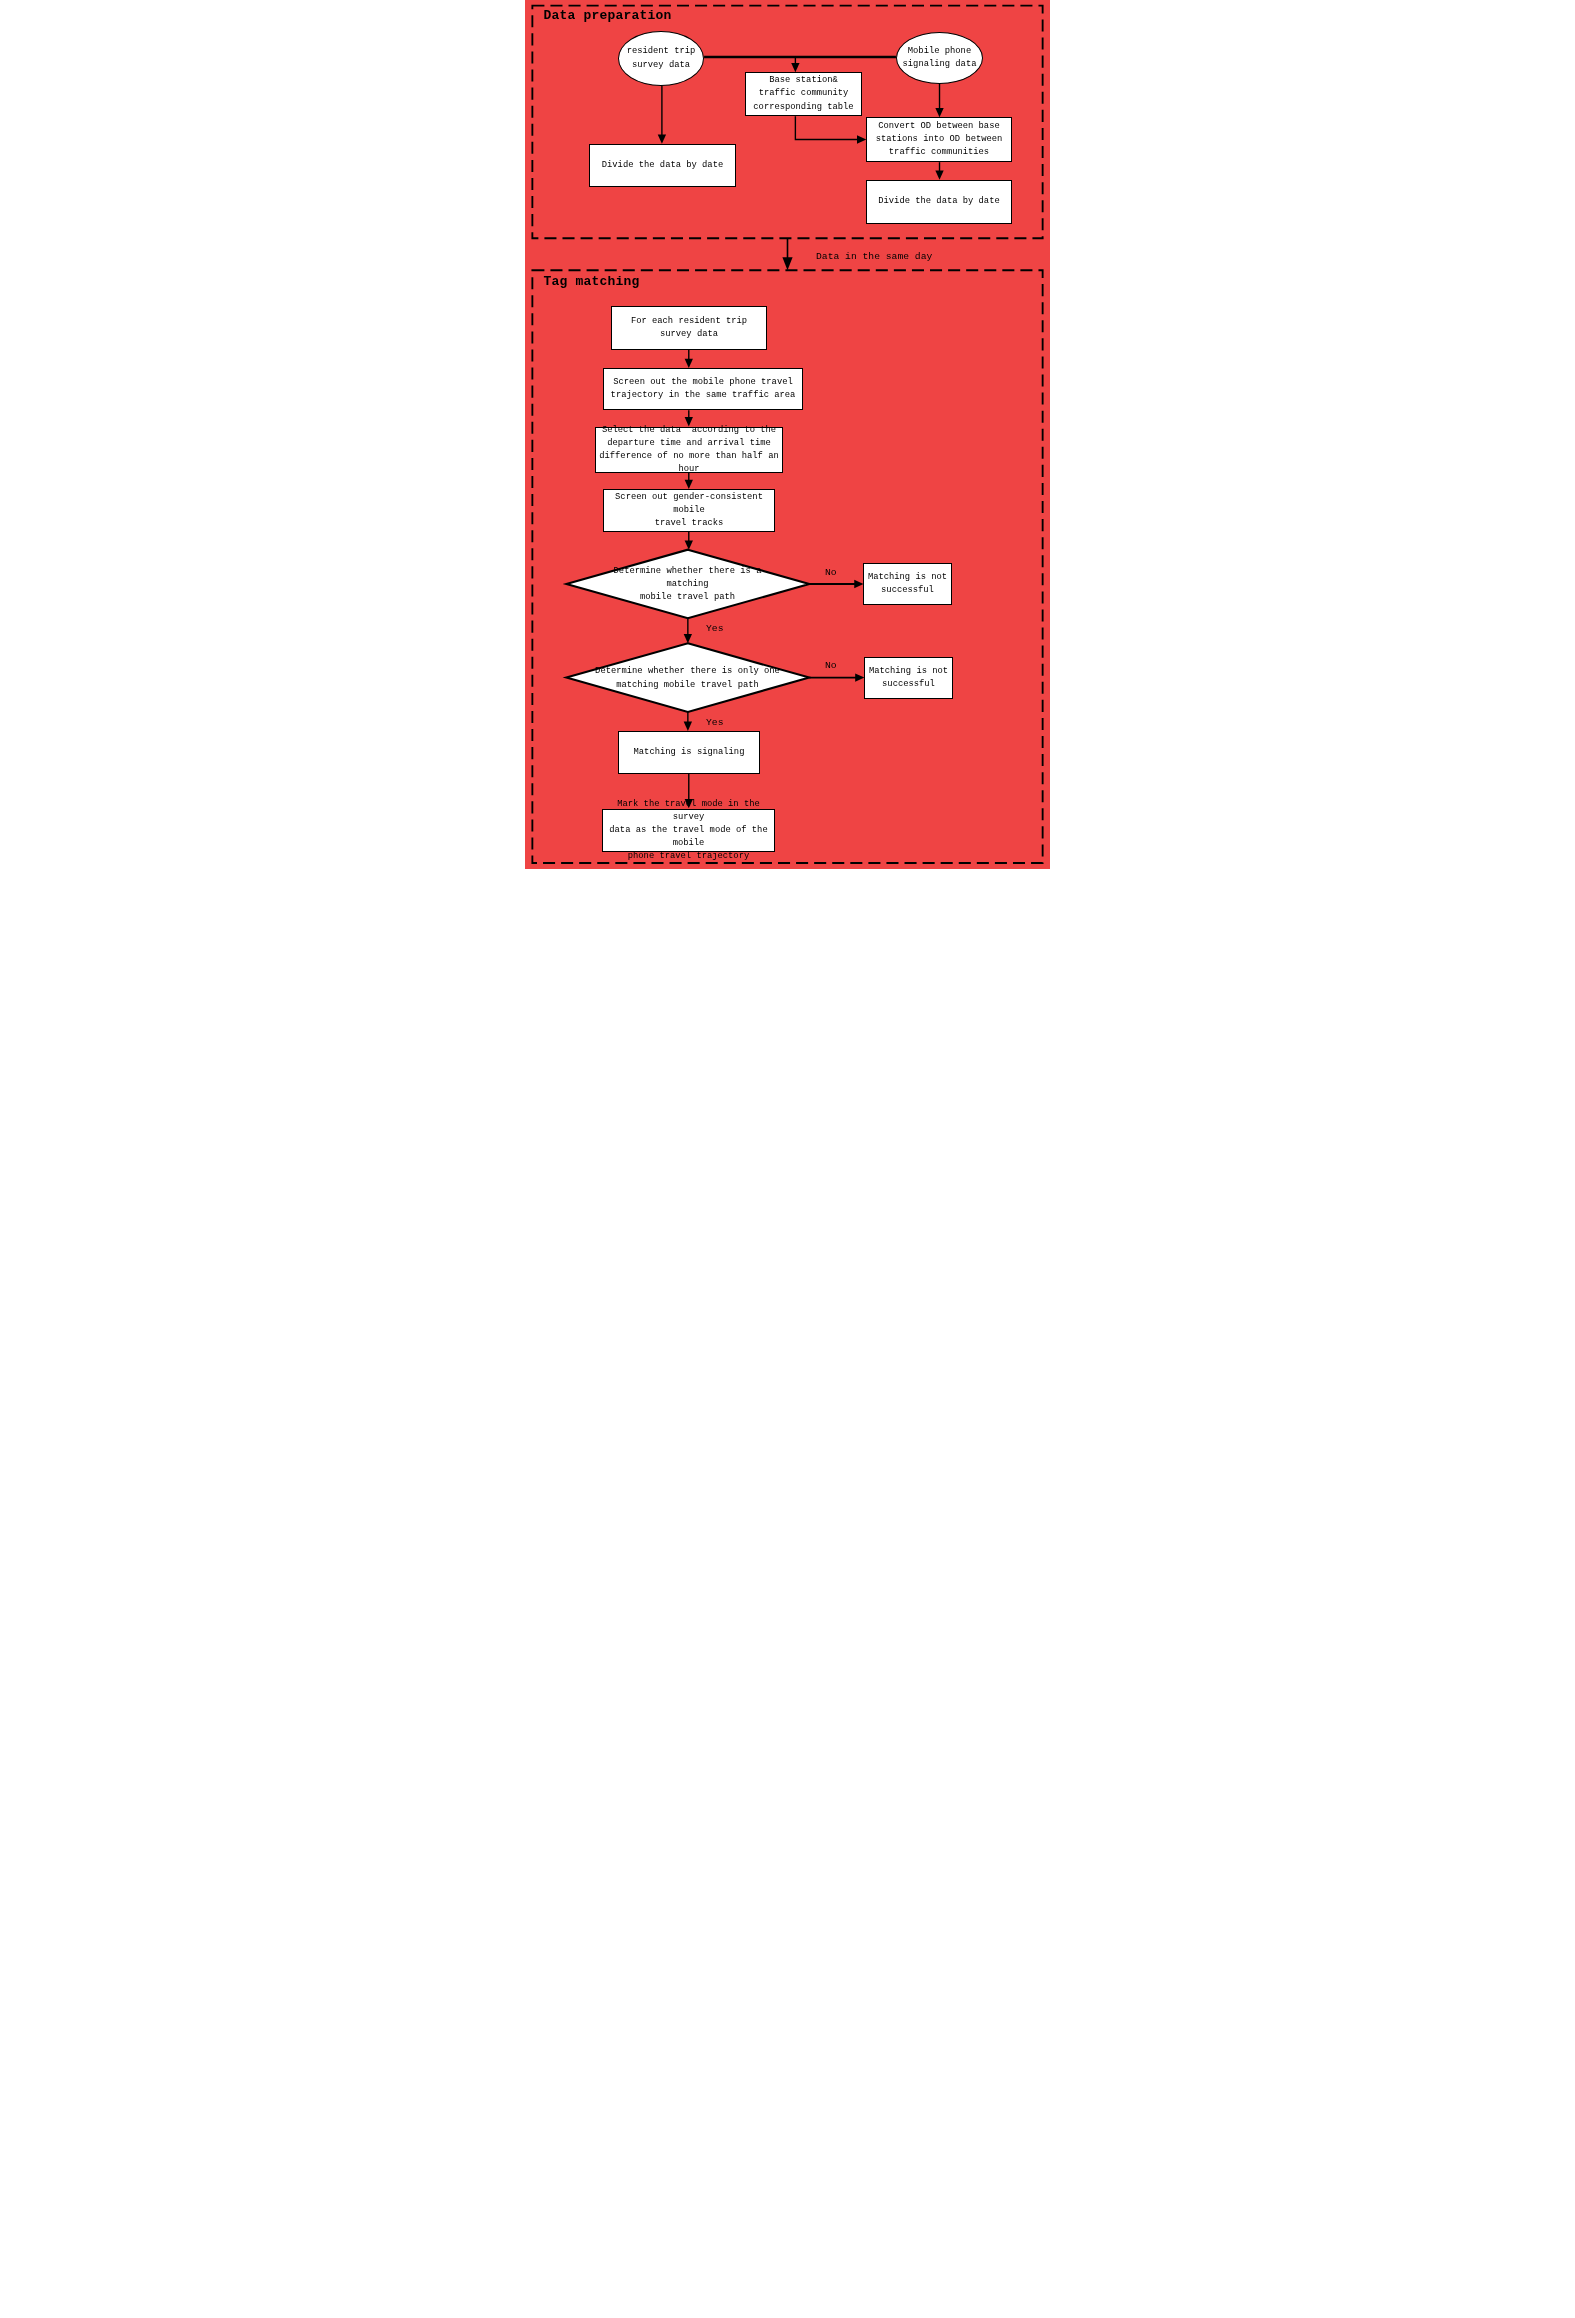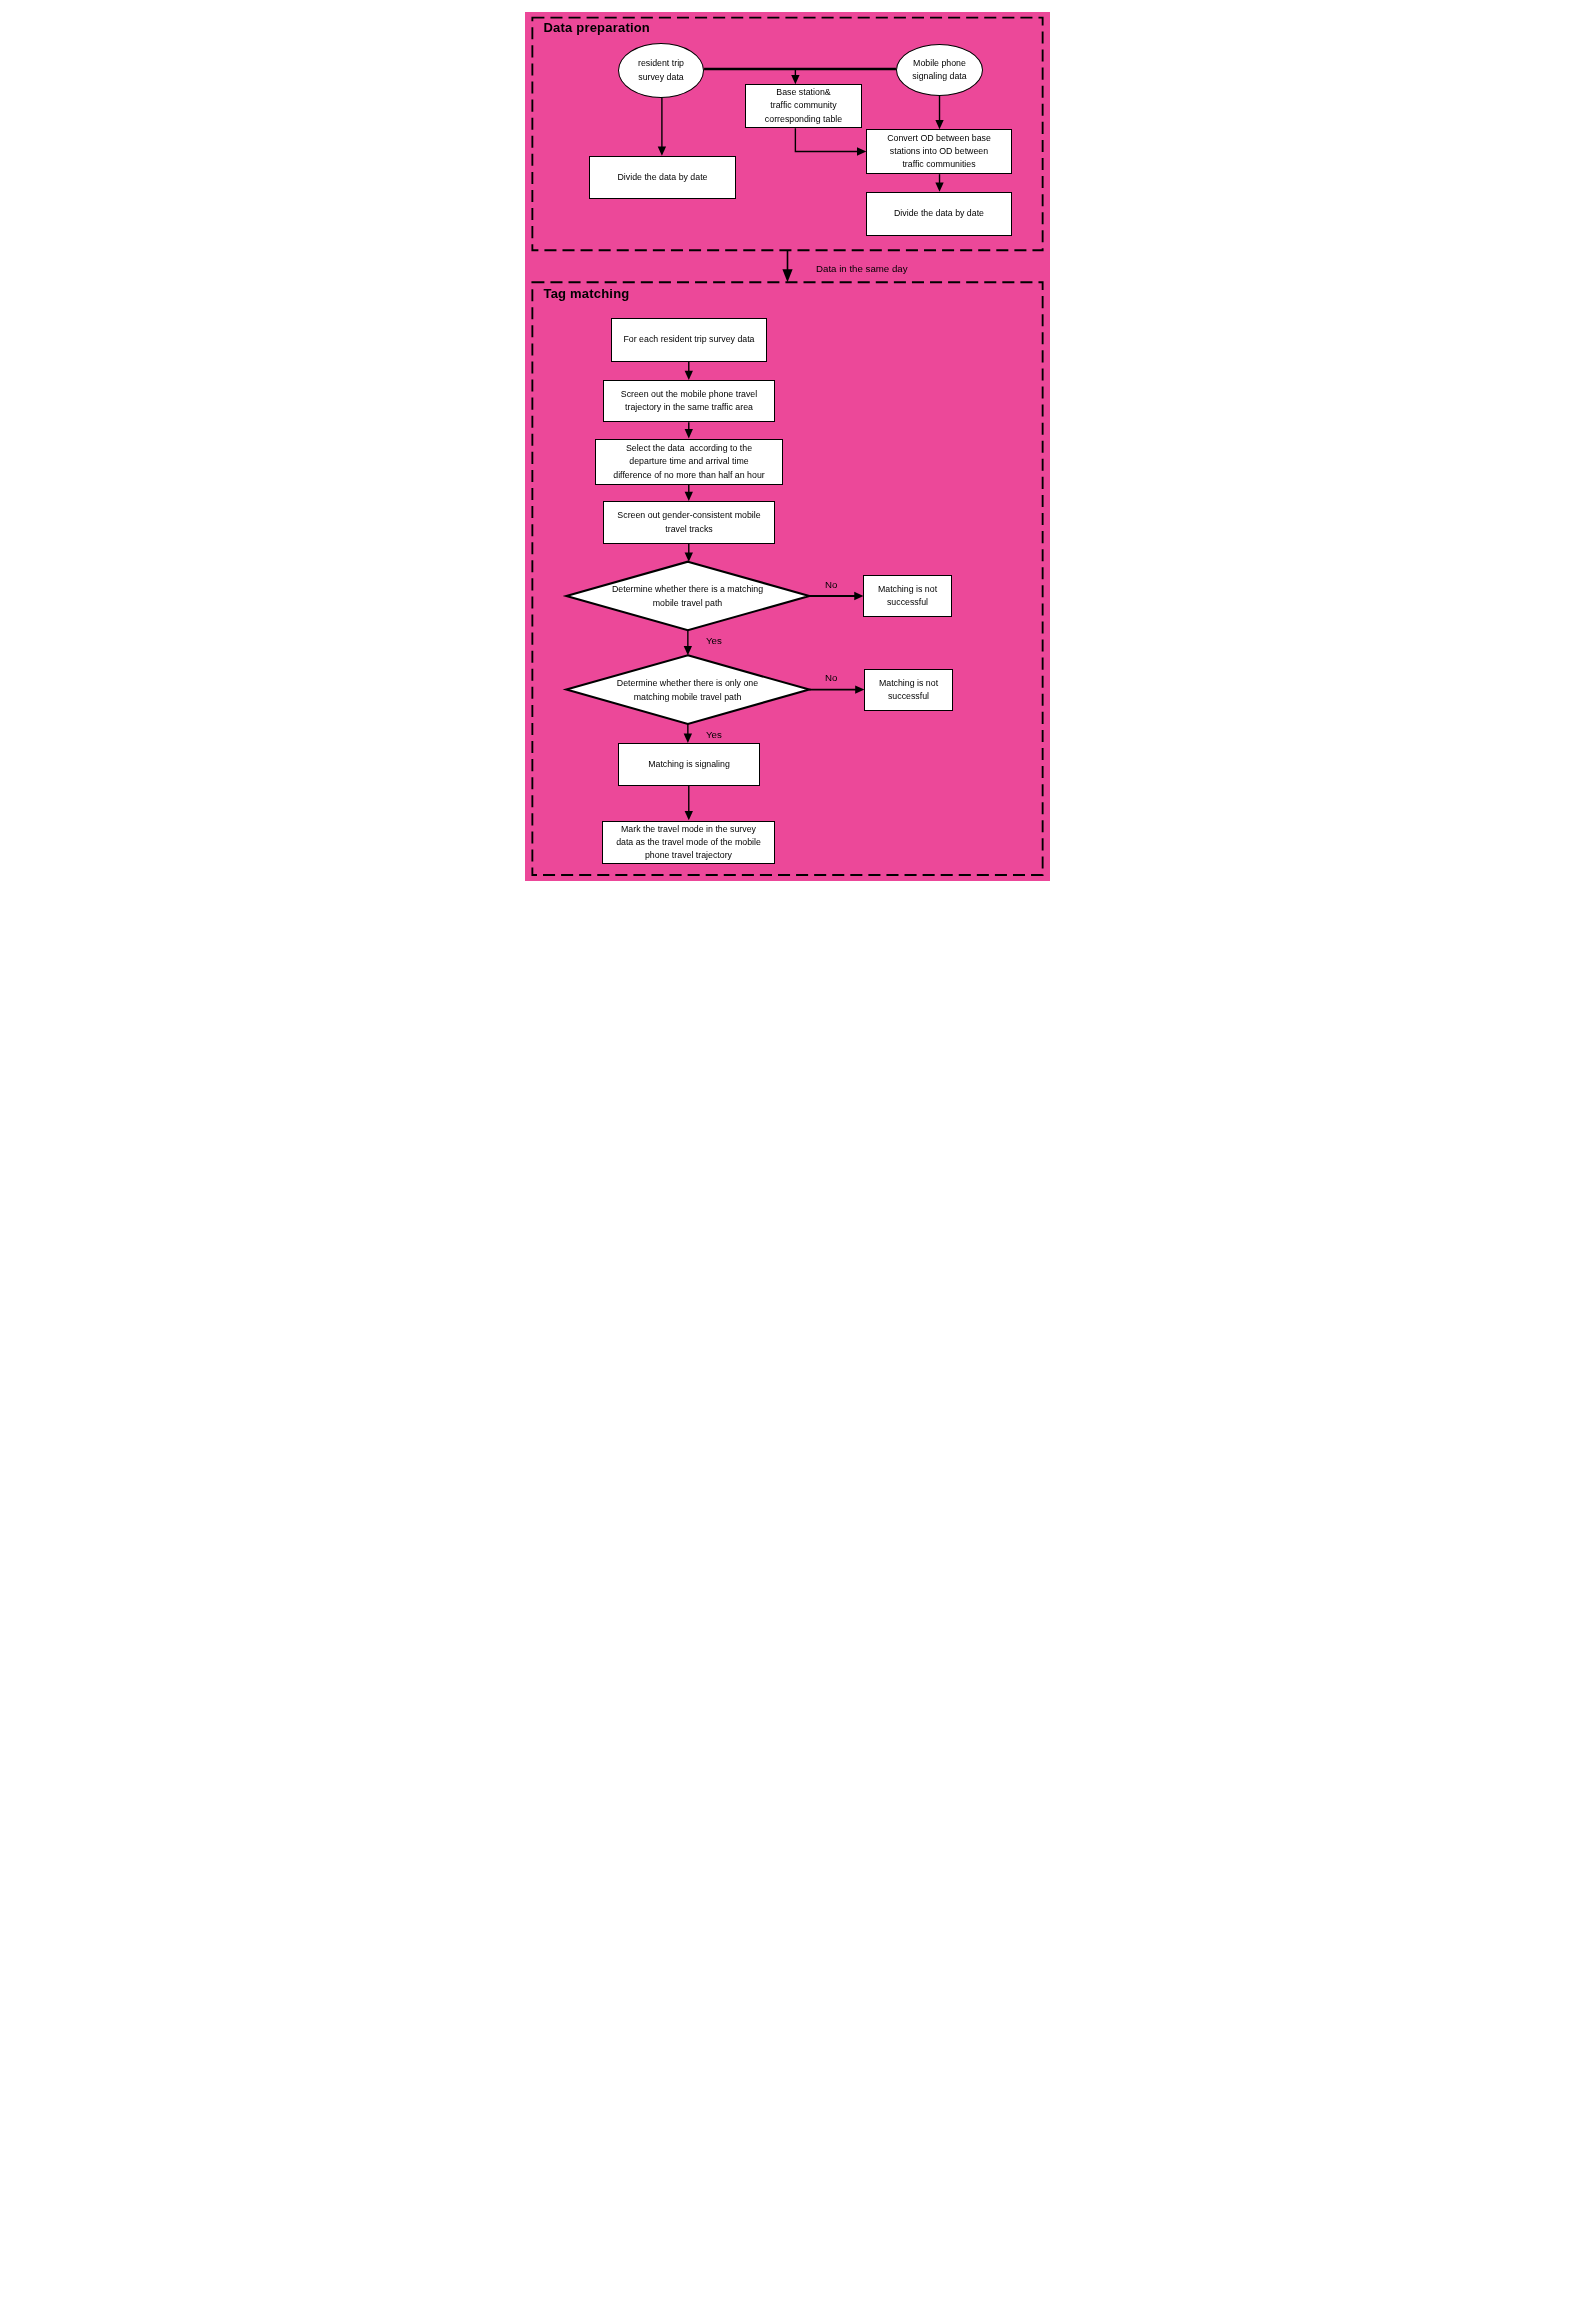--- a/index.html
+++ b/index.html
@@ -1,21 +1,21 @@
 <!DOCTYPE html>
 <html style="font-size:7.4px"><head>
 <meta charset="utf-8">
 <style>
   html,body { margin:0; padding:0; background:#ffffff; }
   .canvas {
     position:relative;
     width:525px; height:869px;
-    margin:12px auto;
-    background:#ec4899;
-    font-family:Liberation Sans, sans-serif;
+    margin:0 auto;
+    background:#ef4444;
+    font-family:Liberation Mono, monospace;
     color:#000;
   }
   svg.layer { position:absolute; left:0; top:0; width:525px; height:869px; }
   .section-title {
     position:absolute;
     font-weight:bold;
     font-size:13px;
     letter-spacing:0.2px;
     white-space:pre;
   }
@@ -108,21 +108,21 @@
 corresponding table</div>
   <div class="node" style="left:341px; top:117px; width:146px; height:45px;">Convert OD between base
 stations into OD between
 traffic communities</div>
   <div class="node" style="left:64px; top:144px; width:147px; height:43px;">Divide the data by date</div>
   <div class="node" style="left:341px; top:180px; width:146px; height:44px;">Divide the data by date</div>
 
   <div class="flow-label" style="left:291px; top:251px;">Data in the same day</div>
 
   <div class="node" style="left:86px; top:306px; width:156px; height:44px;">For each resident trip survey data</div>
-  <div class="node" style="left:78px; top:368px; width:172px; height:42px;">Screen out the mobile phone travel
+  <div class="node" style="left:78px; top:368px; width:200px; height:42px;">Screen out the mobile phone travel
 trajectory in the same traffic area</div>
   <div class="node" style="left:70px; top:427px; width:188px; height:46px;">Select the data  according to the
 departure time and arrival time
 difference of no more than half an hour</div>
   <div class="node" style="left:78px; top:489px; width:172px; height:43px;">Screen out gender-consistent mobile
 travel tracks</div>
 
   <div class="diamond-text" style="left:70px; top:564px; width:185px; height:41px;">Determine whether there is a matching
 mobile travel path</div>
   <div class="diamond-text" style="left:70px; top:658px; width:185px; height:41px;">Determine whether there is only one

